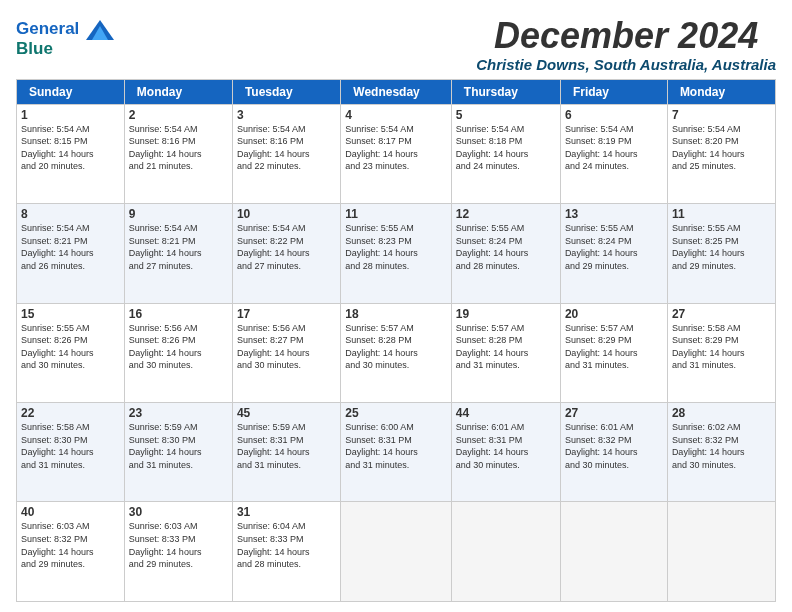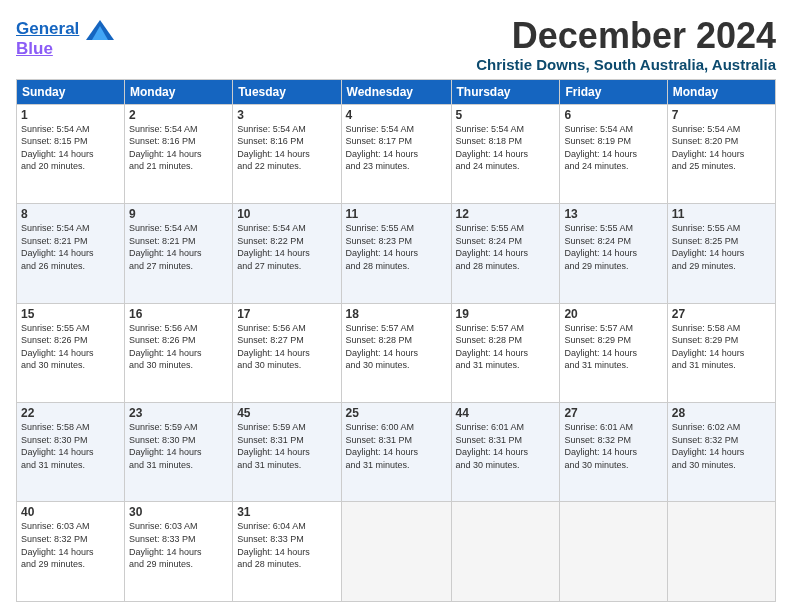--- a/index.html
+++ b/index.html
@@ -29,24 +29,24 @@
       margin-top: 4px;
     }
     .logo-text {
       font-size: 17px;
       font-weight: bold;
       color: #333;
       line-height: 1.1;
     }
     .logo-text span {
       color: #1565c0;
-      text-decoration: underline;
     }
     .title-block {
-      text-align: right;
+      text-align: center;
+      font-style: italic;
     }
     .month-title {
       font-size: 36px;
       font-weight: bold;
       color: #333;
       line-height: 1.1;
     }
     .location-title {
       font-size: 15px;
       color: #0c4a6e;
@@ -56,21 +56,21 @@
       width: 100%;
       border-collapse: collapse;
       flex: 1;
     }
     .calendar th {
       background: #1565c0;
       color: #fff;
       font-size: 12px;
       font-weight: bold;
       text-align: left;
-      padding: 5px 5px;
+      padding: 5px 12px;
       border: 1px solid #ccc;
     }
     .calendar td {
       border: 1px solid #ccc;
       vertical-align: top;
       padding: 3px 4px;
       font-size: 9.5px;
       color: #333;
       width: 113px;
       background: #fff;
@@ -103,21 +103,21 @@
         <div style="display:flex;align-items:center;">
           <div class="logo-text">
             <span>General</span>
             <svg width="28" height="20" viewBox="0 0 28 20" style="vertical-align:middle;margin-left:2px;">
               <polygon points="0,20 14,0 28,20" fill="#1565c0"></polygon>
               <polygon points="6,20 14,6 22,20" fill="#42a5f5"></polygon>
             </svg>
           </div>
         </div>
         <div class="logo-text">
-          <span style="color:#8b5cf6;">Blue</span>
+          <span style="color:#0f766e;">Blue</span>
         </div>
       </div>
     </div>
     <div class="title-block">
       <div class="month-title">December 2024</div>
       <div class="location-title">Christie Downs, South Australia, Australia</div>
     </div>
   </div>
 
   <table class="calendar">

